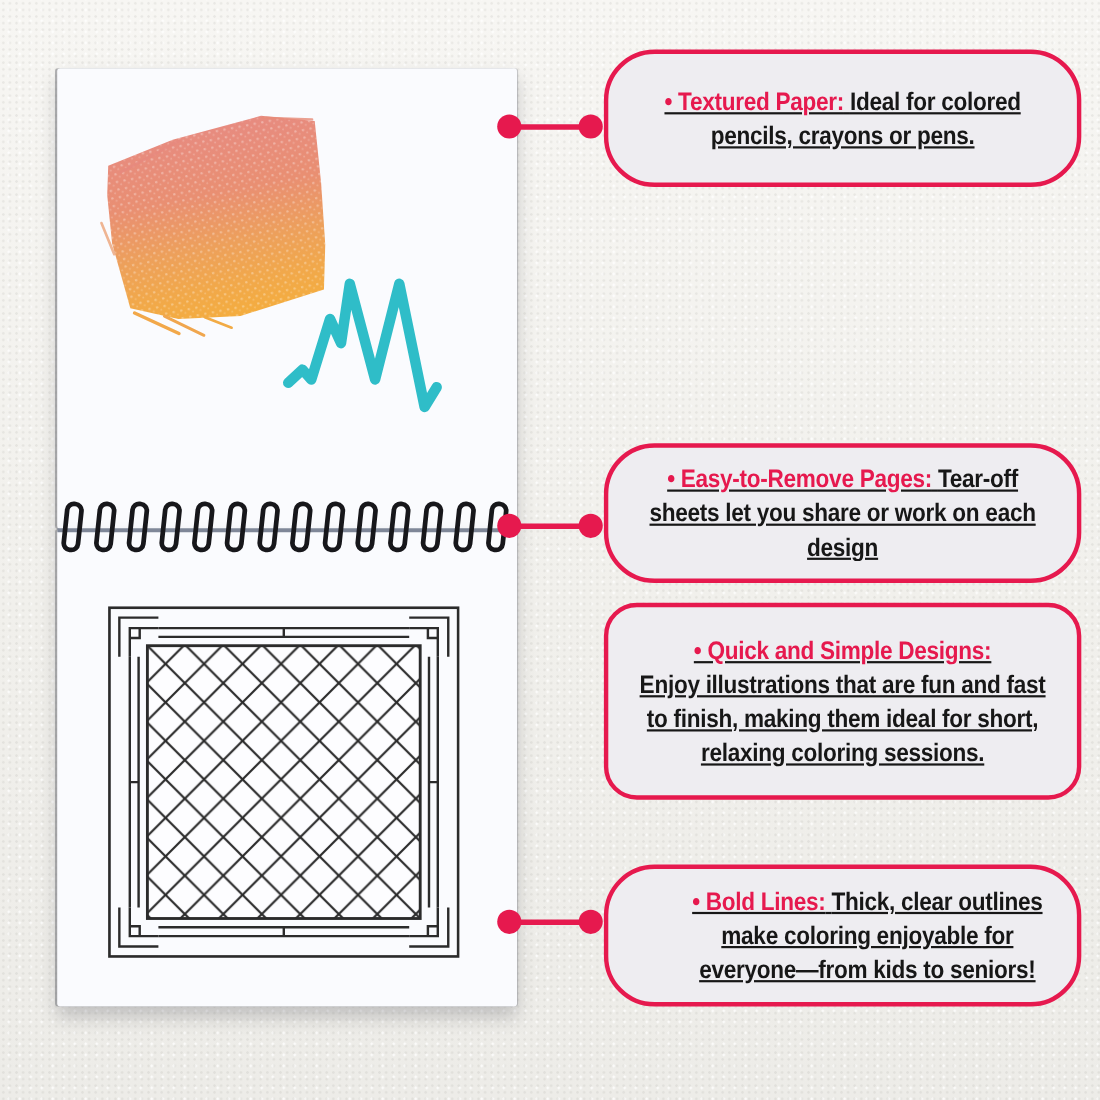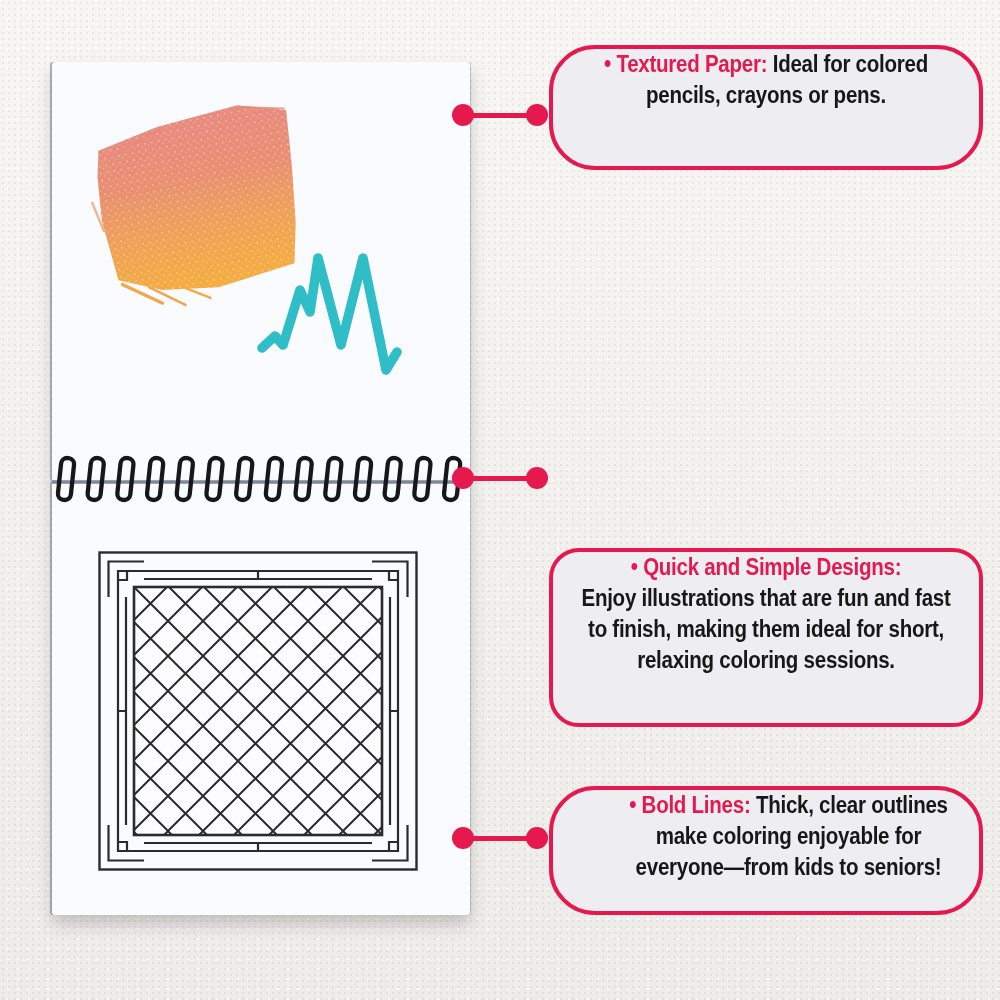--- a/index.html
+++ b/index.html
@@ -30,22 +30,22 @@
   .connector .dot{position:absolute;top:2px;width:22px;height:22px;border-radius:50%;background:#e6194e;}
   .connector .dot.d1{left:4px;}
   .connector .dot.d2{left:78px;}
   .connector.c1{top:102px;}
   .connector.c2{top:465px;}
   .connector.c3{top:825px;}
   
   .bubble{
     position:absolute;left:549px;width:434px;box-sizing:border-box;
     background:#eeedf1;border:4px solid #e6194e;border-radius:46px;
-    display:flex;align-items:flex-start;justify-content:center;text-align:center;
-    color:#171717;font-weight:700;font-size:23px;line-height:31px;letter-spacing:-.3px;
+    display:flex;align-items:center;justify-content:center;text-align:center;
+    color:#171717;font-weight:700;font-size:23px;line-height:31px;letter-spacing:-.3px;text-decoration:underline;
   }
   .bubble p{margin:0;width:112%;transform:scaleX(.893);}
   .bubble .hl{color:#e6194e;}
   .bubble.stack .hl{display:block;}
   .b1{top:45px;height:125px;}
   .b2{top:217px;height:128px;}
   .b3{top:403px;height:127px;}
   .b4{top:548px;height:179px;border-radius:30px;}
   .b5{top:786px;height:129px;padding-left:45px;}
 </style>
@@ -146,20 +146,24 @@
   <div class="connector c3">
     <div class="line"></div>
     <div class="dot d1"></div>
     <div class="dot d2"></div>
   </div>
 
   <div class="bubble b1">
     <p><span class="hl">• Textured Paper:</span>
     <span>Ideal for colored pencils, crayons or pens.</span></p>
   </div>
+  <div class="bubble b3">
+    <p><span class="hl">• Easy-to-Remove Pages:</span>
+    <span>Tear-off sheets let you share or work on each design</span></p>
+  </div>
   <div class="bubble b4 stack">
     <p><span class="hl">• Quick and Simple Designs:</span>
     <span>Enjoy illustrations that are fun and fast to finish, making them ideal for short, relaxing coloring sessions.</span></p>
   </div>
   <div class="bubble b5">
     <p><span class="hl">• Bold Lines:</span>
     <span>Thick, clear outlines make coloring enjoyable for everyone—from kids to seniors!</span></p>
   </div>
 
 </div>

